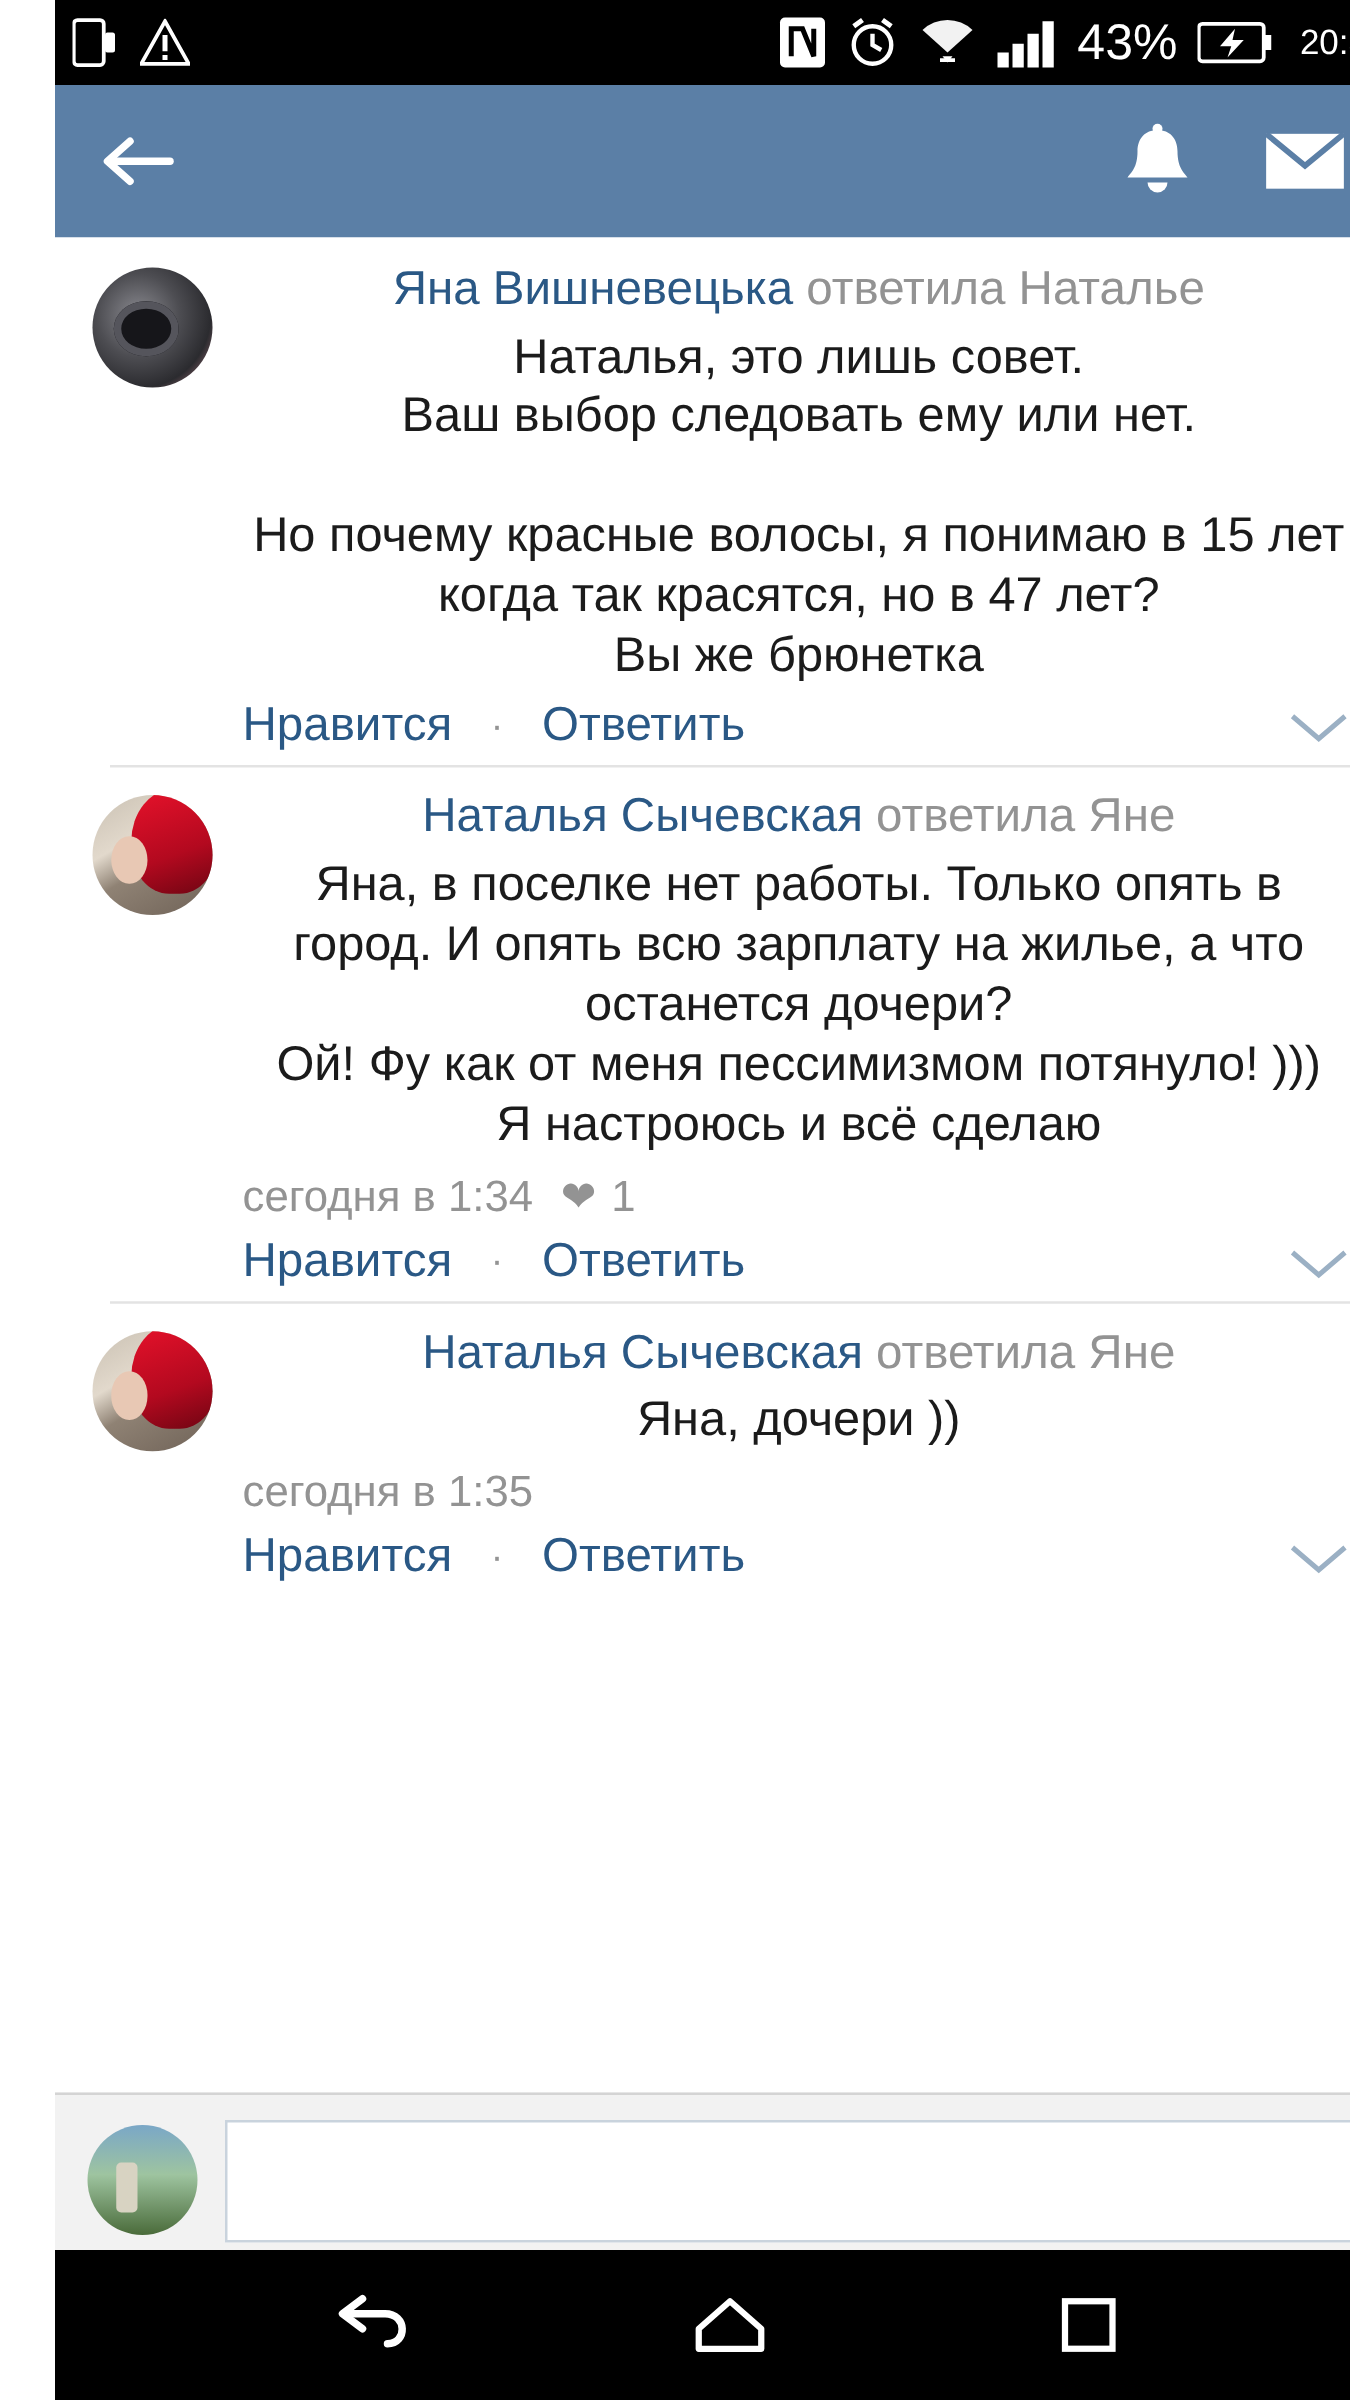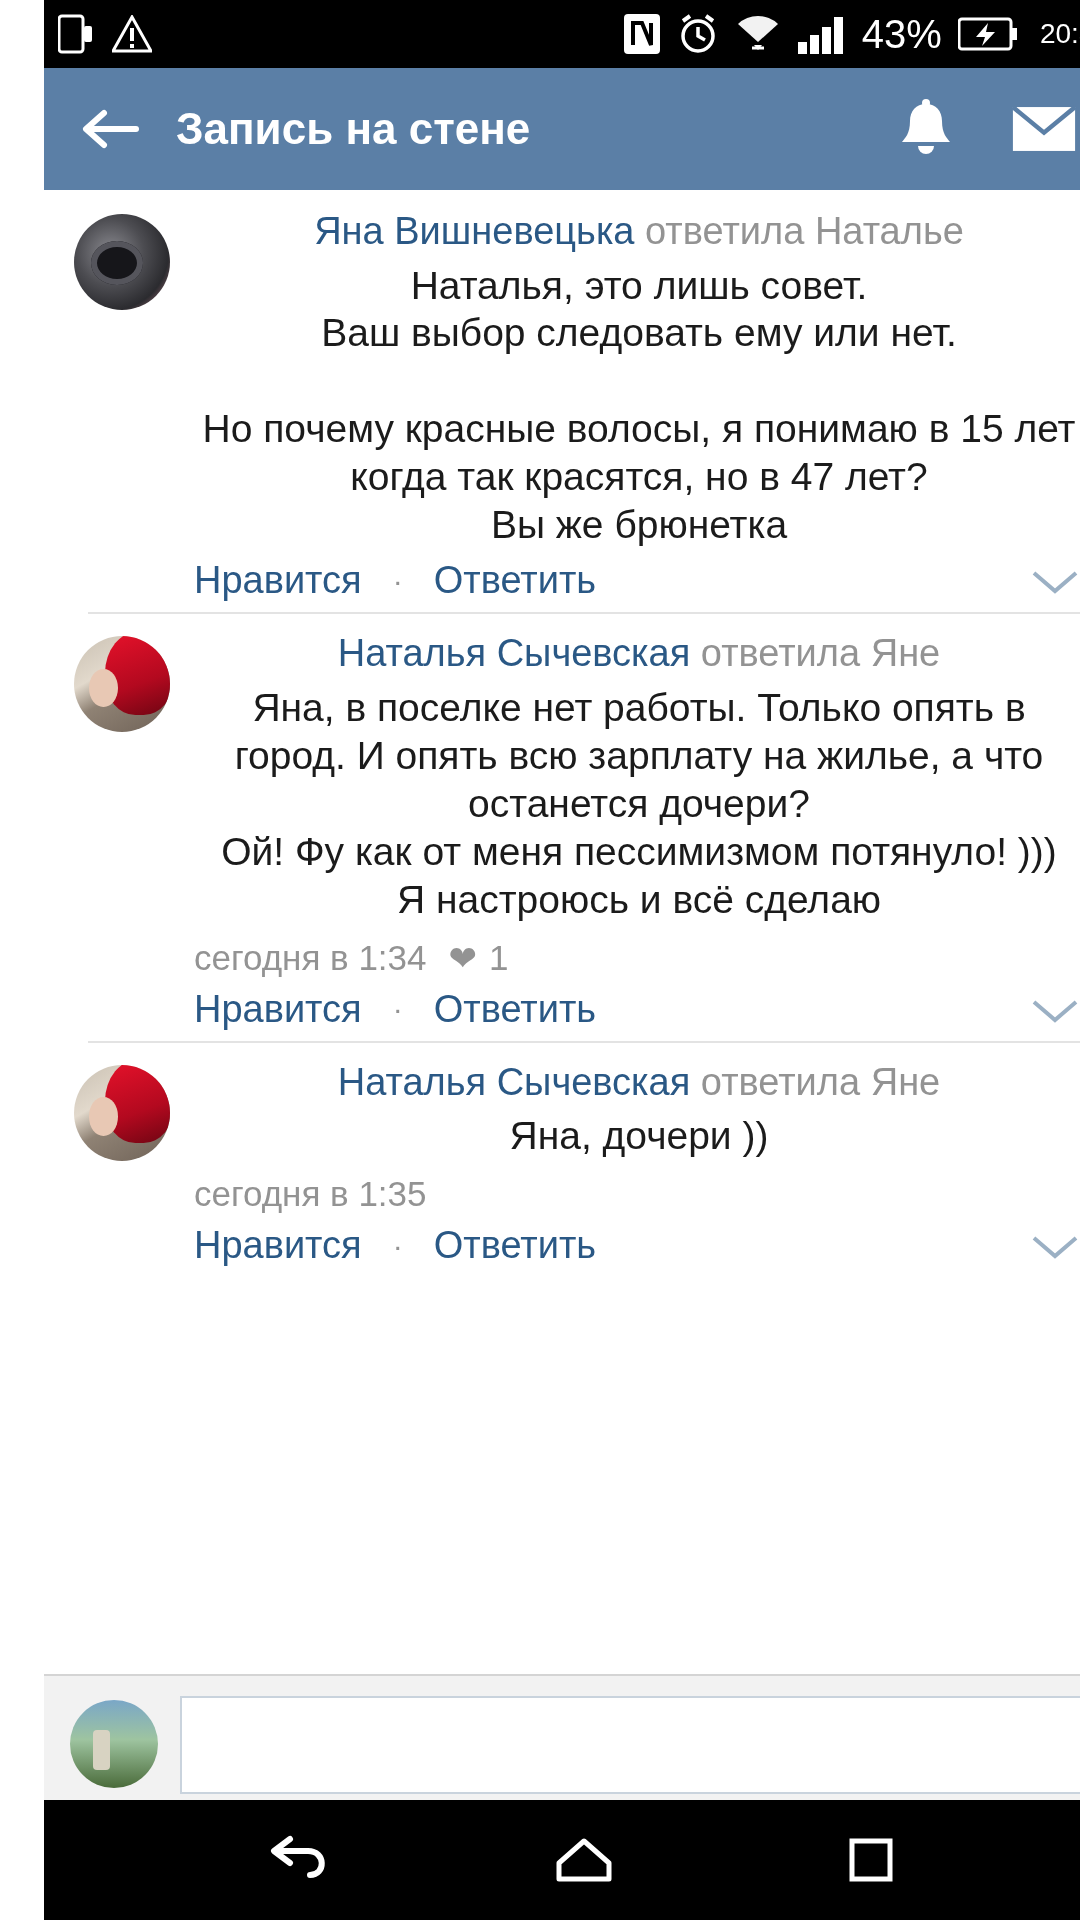--- a/index.html
+++ b/index.html
@@ -312,21 +312,20 @@
     </div>
   </div>
 
   <div class="app-bar">
     <div class="back">
       <svg width="60" height="46" viewBox="0 0 60 46">
           <path d="M56 23 H8" stroke="#fff" stroke-width="6" stroke-linecap="round"></path>
           <path d="M24 7 L6 23 L24 39" fill="none" stroke="#fff" stroke-width="6" stroke-linecap="round" stroke-linejoin="round"></path>
         </svg>
     </div>
-    <div class="title">Запись на стене</div>
     <div class="actions">
       <div class="act">
         <svg width="58" height="62" viewBox="0 0 58 62">
             <path d="M29 6 c-10 0 -16 7 -16 17 c0 13 -5 17 -8 21 h48 c-3 -4 -8 -8 -8 -21 c0 -10 -6 -17 -16 -17 z" fill="#fff"></path>
             <circle cx="29" cy="5" r="4" fill="#fff"></circle>
             <path d="M21 48 a8 8 0 0 0 16 0 z" fill="#fff"></path>
           </svg>
       </div>
       <div class="act">
         <svg width="70" height="50" viewBox="0 0 70 50">

